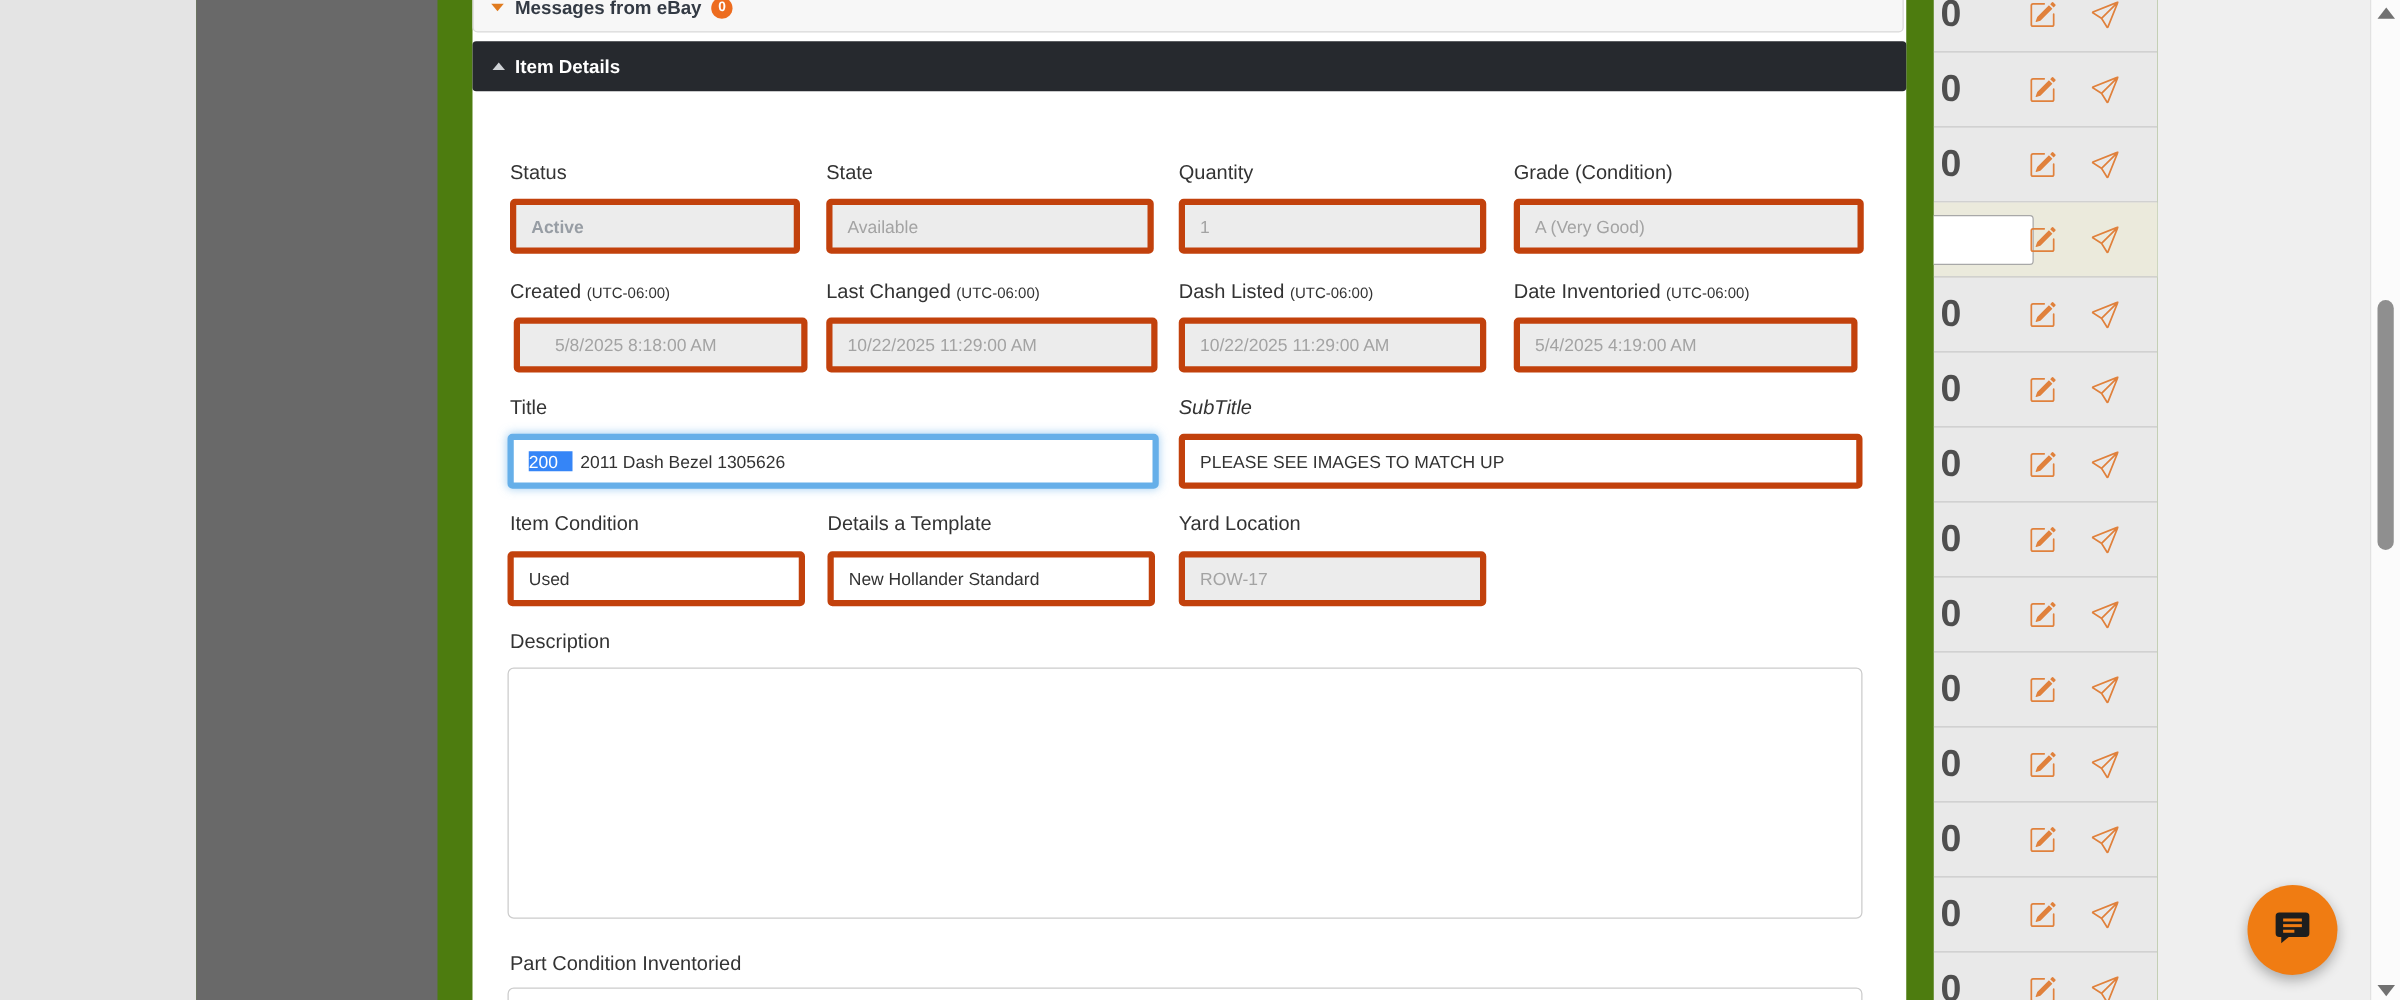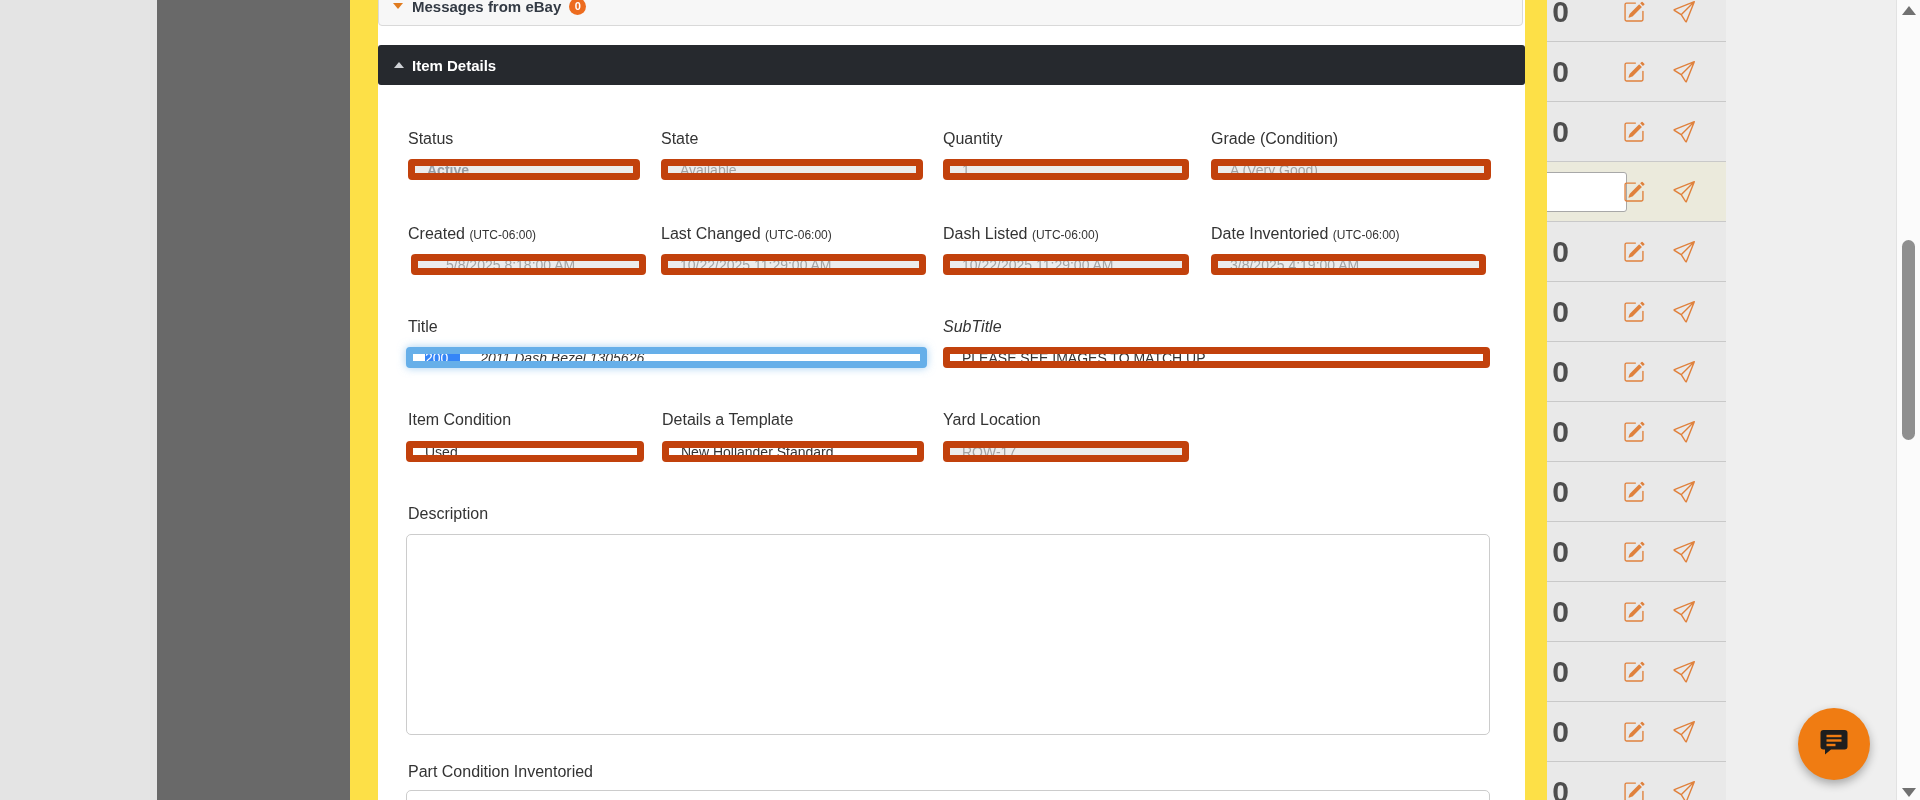--- a/index.html
+++ b/index.html
@@ -1,49 +1,49 @@
 <!DOCTYPE html>
 <html><head>
 <meta charset="utf-8">
 <style>
   html,body{margin:0;padding:0;background:#fff;}
-  #screen{position:relative;width:1920px;height:800px;background:#fde047;overflow:hidden;
+  #screen{position:relative;width:1920px;height:800px;background:#4d7c0f;overflow:hidden;
           font-family:"Liberation Sans","DejaVu Sans",sans-serif;}
 
   
   .left-rail{position:absolute;left:0;top:0;width:157px;height:800px;background:#e4e4e4;}
   .dark-panel{position:absolute;left:157px;top:0;width:193px;height:800px;background:#696969;}
 
   
   .main-panel{position:absolute;left:378px;top:0;width:1147px;height:800px;background:#fff;}
 
   .messages-bar{position:absolute;left:0;top:-14px;width:1145px;height:40px;box-sizing:border-box;
     background:#f7f7f7;border:1px solid #d9d9d9;border-radius:4px;display:flex;align-items:center;padding-left:14px;}
   .caret-down{width:0;height:0;border-left:5px solid transparent;border-right:5px solid transparent;
     border-top:6px solid #e07b1f;margin-right:9px;}
   .messages-title{font-weight:bold;font-size:15px;color:#333a44;}
   .badge{width:17px;height:17px;border-radius:50%;background:#ed6c1f;color:#fff;font-size:11px;
     font-weight:bold;display:flex;align-items:center;justify-content:center;margin-left:8px;}
 
   .details-bar{position:absolute;left:0;top:33px;width:1147px;height:40px;box-sizing:border-box;
-    background:#26292e;border-radius:3px;display:flex;align-items:center;padding-left:16px;margin-top:12px;}
+    background:#26292e;border-radius:3px;display:flex;align-items:center;padding-left:16px;}
   .caret-up{width:0;height:0;border-left:5px solid transparent;border-right:5px solid transparent;
     border-bottom:6px solid #cfd2d6;margin-right:8px;}
   .details-title{font-weight:bold;font-size:15px;color:#ffffff;}
 
   
   .f-label{position:absolute;font-size:16px;color:#333;white-space:nowrap;}
   .f-label .tz{font-size:12px;color:#333;}
-  .f-input{position:absolute;height:21px;box-sizing:border-box;border:7px solid #c2410c;border-radius:4px;
+  .f-input{position:absolute;height:44px;box-sizing:border-box;border:5px solid #c2410c;border-radius:4px;
     background:#fff;color:#444;font-size:14px;display:flex;align-items:center;padding:0 12px;white-space:nowrap;overflow:hidden;}
   .f-input.disabled{background:#ececec;color:#a3a3a3;}
   .f-input.status-val{font-weight:bold;color:#979da4;}
   .f-input.focused{border-color:#66afe9;box-shadow:0 0 8px rgba(102,175,233,.6);}
   .sel{background:#3585f7;color:#fff;white-space:pre;padding-right:8px;}
-  .rest{color:#333;white-space:pre;margin-left:20px;font-style:italic;}
+  .rest{color:#333;white-space:pre;margin-left:6px;}
   .f-textarea{position:absolute;box-sizing:border-box;border:1px solid #ccc;border-radius:5px;background:#fff;}
 
   
   .side-strip{position:absolute;left:1547px;top:0;width:179px;height:800px;background:#e9e9e9;overflow:hidden;}
   .side-rows{position:absolute;left:0;top:-18px;width:179px;}
   .side-row{position:relative;height:60px;box-sizing:border-box;border-bottom:1px solid #c9c9c9;}
   .row-num{position:absolute;left:0;top:10px;width:22px;height:40px;line-height:40px;overflow:hidden;
     direction:rtl;font-size:30px;font-weight:bold;color:#4e4e4e;}
   .row-input{position:absolute;left:-28px;top:10px;width:108px;height:40px;box-sizing:border-box;
     border:1px solid #a8a8a8;border-radius:3px;background:#fff;display:none;font-size:14px;padding:0 8px;outline:none;}
@@ -97,21 +97,21 @@
     <div class="f-input disabled" style="left:833px;top:159px;width:280px;">A (Very Good)</div>
 
     <div class="f-label" style="left:30px;top:225px;"><span>Created</span> <span class="tz">(UTC-06:00)</span></div>
     <div class="f-label" style="left:283px;top:225px;"><span>Last Changed</span> <span class="tz">(UTC-06:00)</span></div>
     <div class="f-label" style="left:565px;top:225px;"><span>Dash Listed</span> <span class="tz">(UTC-06:00)</span></div>
     <div class="f-label" style="left:833px;top:225px;"><span>Date Inventoried</span> <span class="tz">(UTC-06:00)</span></div>
 
     <div class="f-input disabled" style="left:33px;top:254px;width:235px;padding-left:28px;">5/8/2025 8:18:00 AM</div>
     <div class="f-input disabled" style="left:283px;top:254px;width:265px;">10/22/2025 11:29:00 AM</div>
     <div class="f-input disabled" style="left:565px;top:254px;width:246px;">10/22/2025 11:29:00 AM</div>
-    <div class="f-input disabled" style="left:833px;top:254px;width:275px;">3/8/2025 4:19:00 AM</div>
+    <div class="f-input disabled" style="left:833px;top:254px;width:275px;">5/4/2025 4:19:00 AM</div>
 
     <div class="f-label" style="left:30px;top:318px;">Title</div>
     <div class="f-label" style="left:565px;top:318px;font-style:italic;">SubTitle</div>
 
     <div class="f-input focused" style="left:28px;top:347px;width:521px;">
       <span class="sel">200 </span>
         <span class="rest">2011 Dash Bezel 1305626</span>
     </div>
     <div class="f-input" style="left:565px;top:347px;width:547px;color:#333;">PLEASE SEE IMAGES TO MATCH UP</div>
 

